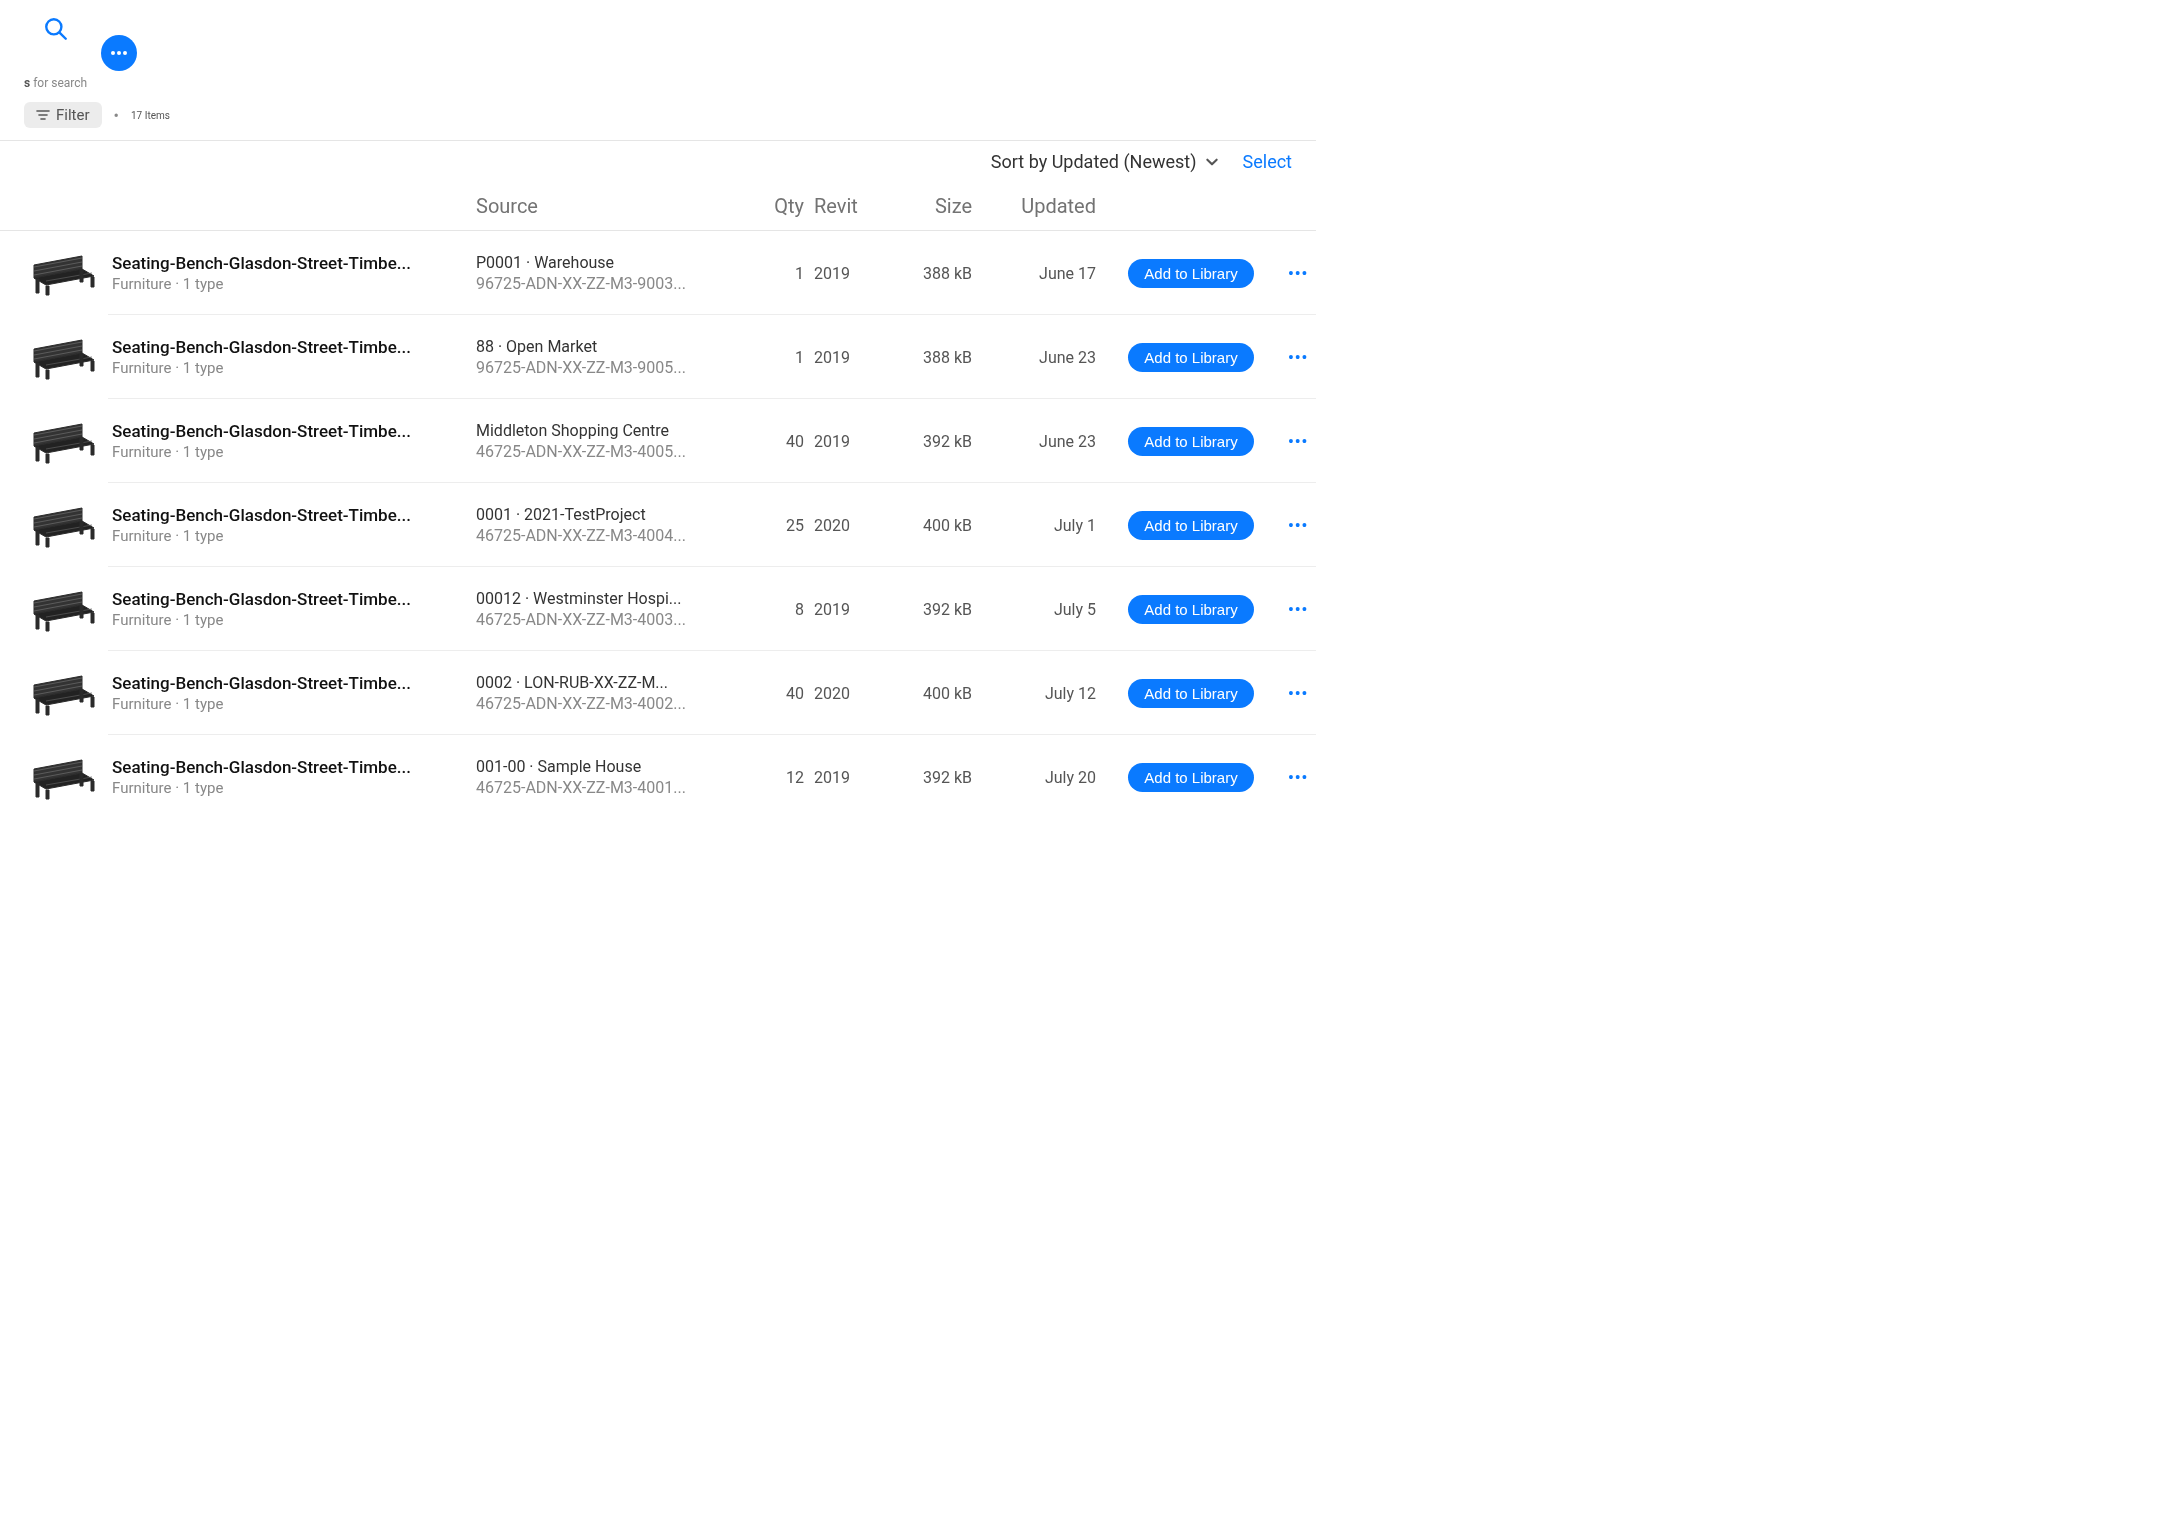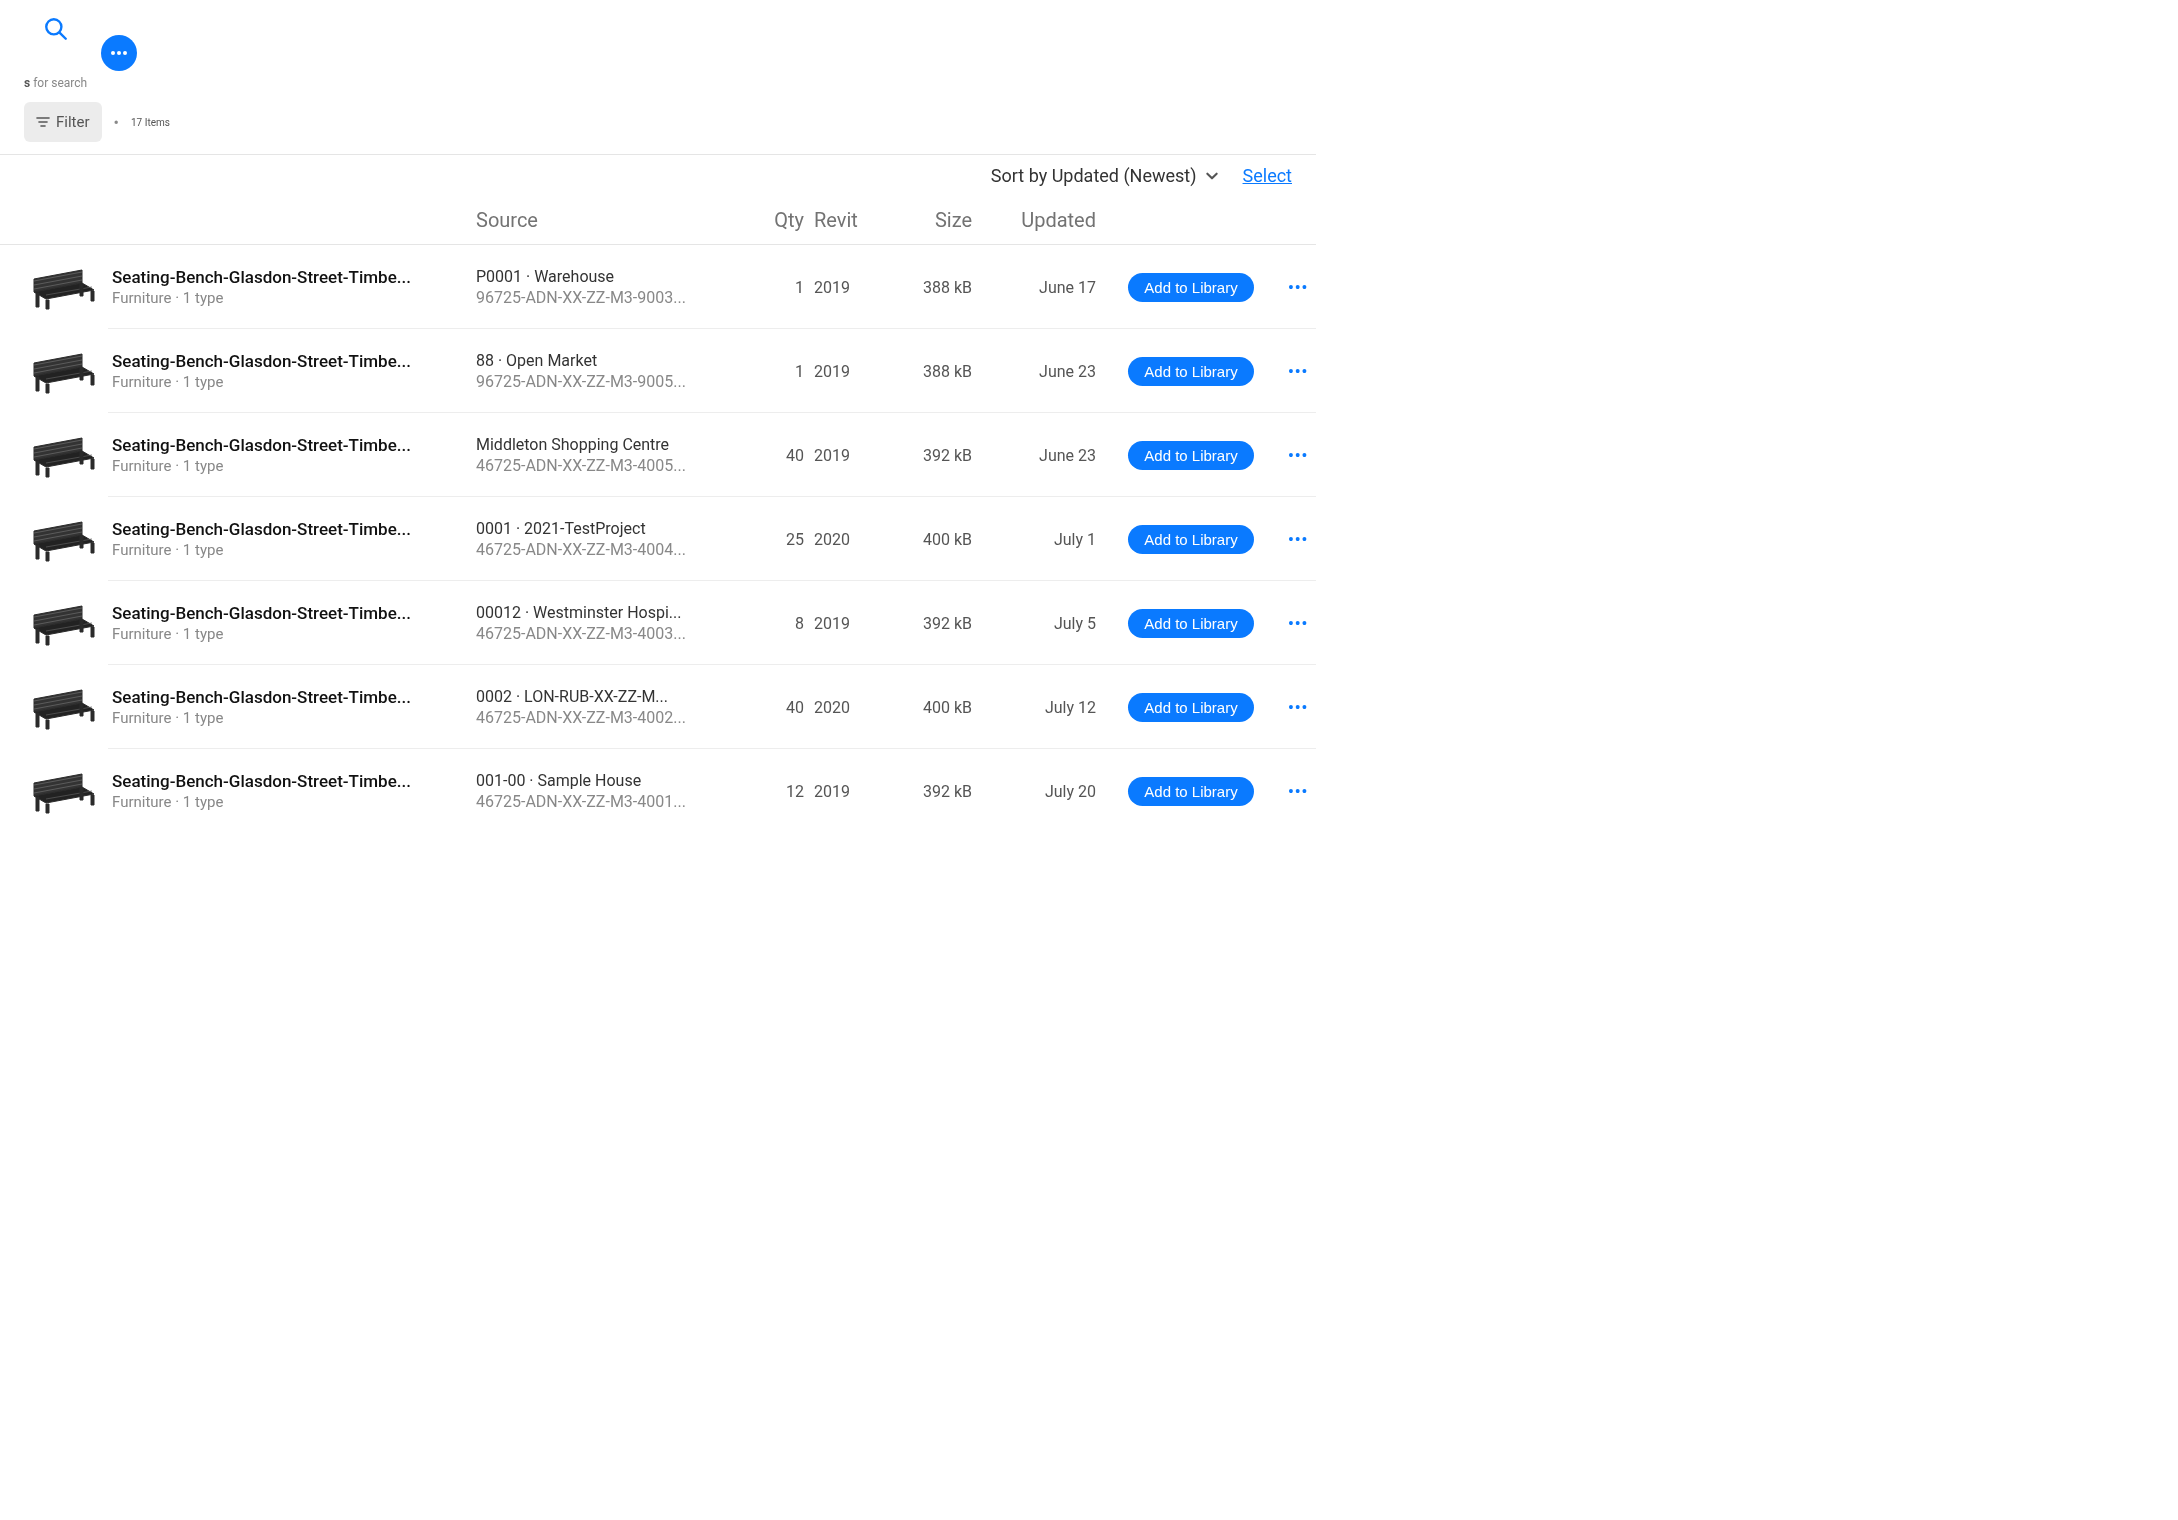--- a/index.html
+++ b/index.html
@@ -74,21 +74,21 @@
     .header-sub {
       display: flex;
       align-items: center;
       gap: 12px;
       margin-top: 12px;
     }
     .filter-chip {
       display: flex;
       align-items: center;
       gap: 6px;
-      padding: 11px 12px;
+      padding: 4px 12px;
       background: #ececec;
       border-radius: 6px;
       font-size: 15px;
       color: #555;
       cursor: pointer;
     }
     .dot-sep {
       color: #888;
     }
     .item-count {
@@ -110,21 +110,20 @@
       align-items: center;
       gap: 8px;
       font-size: 18px;
       color: #333;
       cursor: pointer;
     }
     .select-link {
       font-size: 18px;
       color: #0a7aff;
       cursor: pointer;
-      text-decoration: underline;
     }
     .table {
       width: 100%;
     }
     .thead {
       display: grid;
       grid-template-columns: 108px 360px 270px 60px 60px 100px 120px 170px 44px;
       align-items: center;
       padding: 12px 0;
       border-bottom: 1px solid #e5e5e5;

